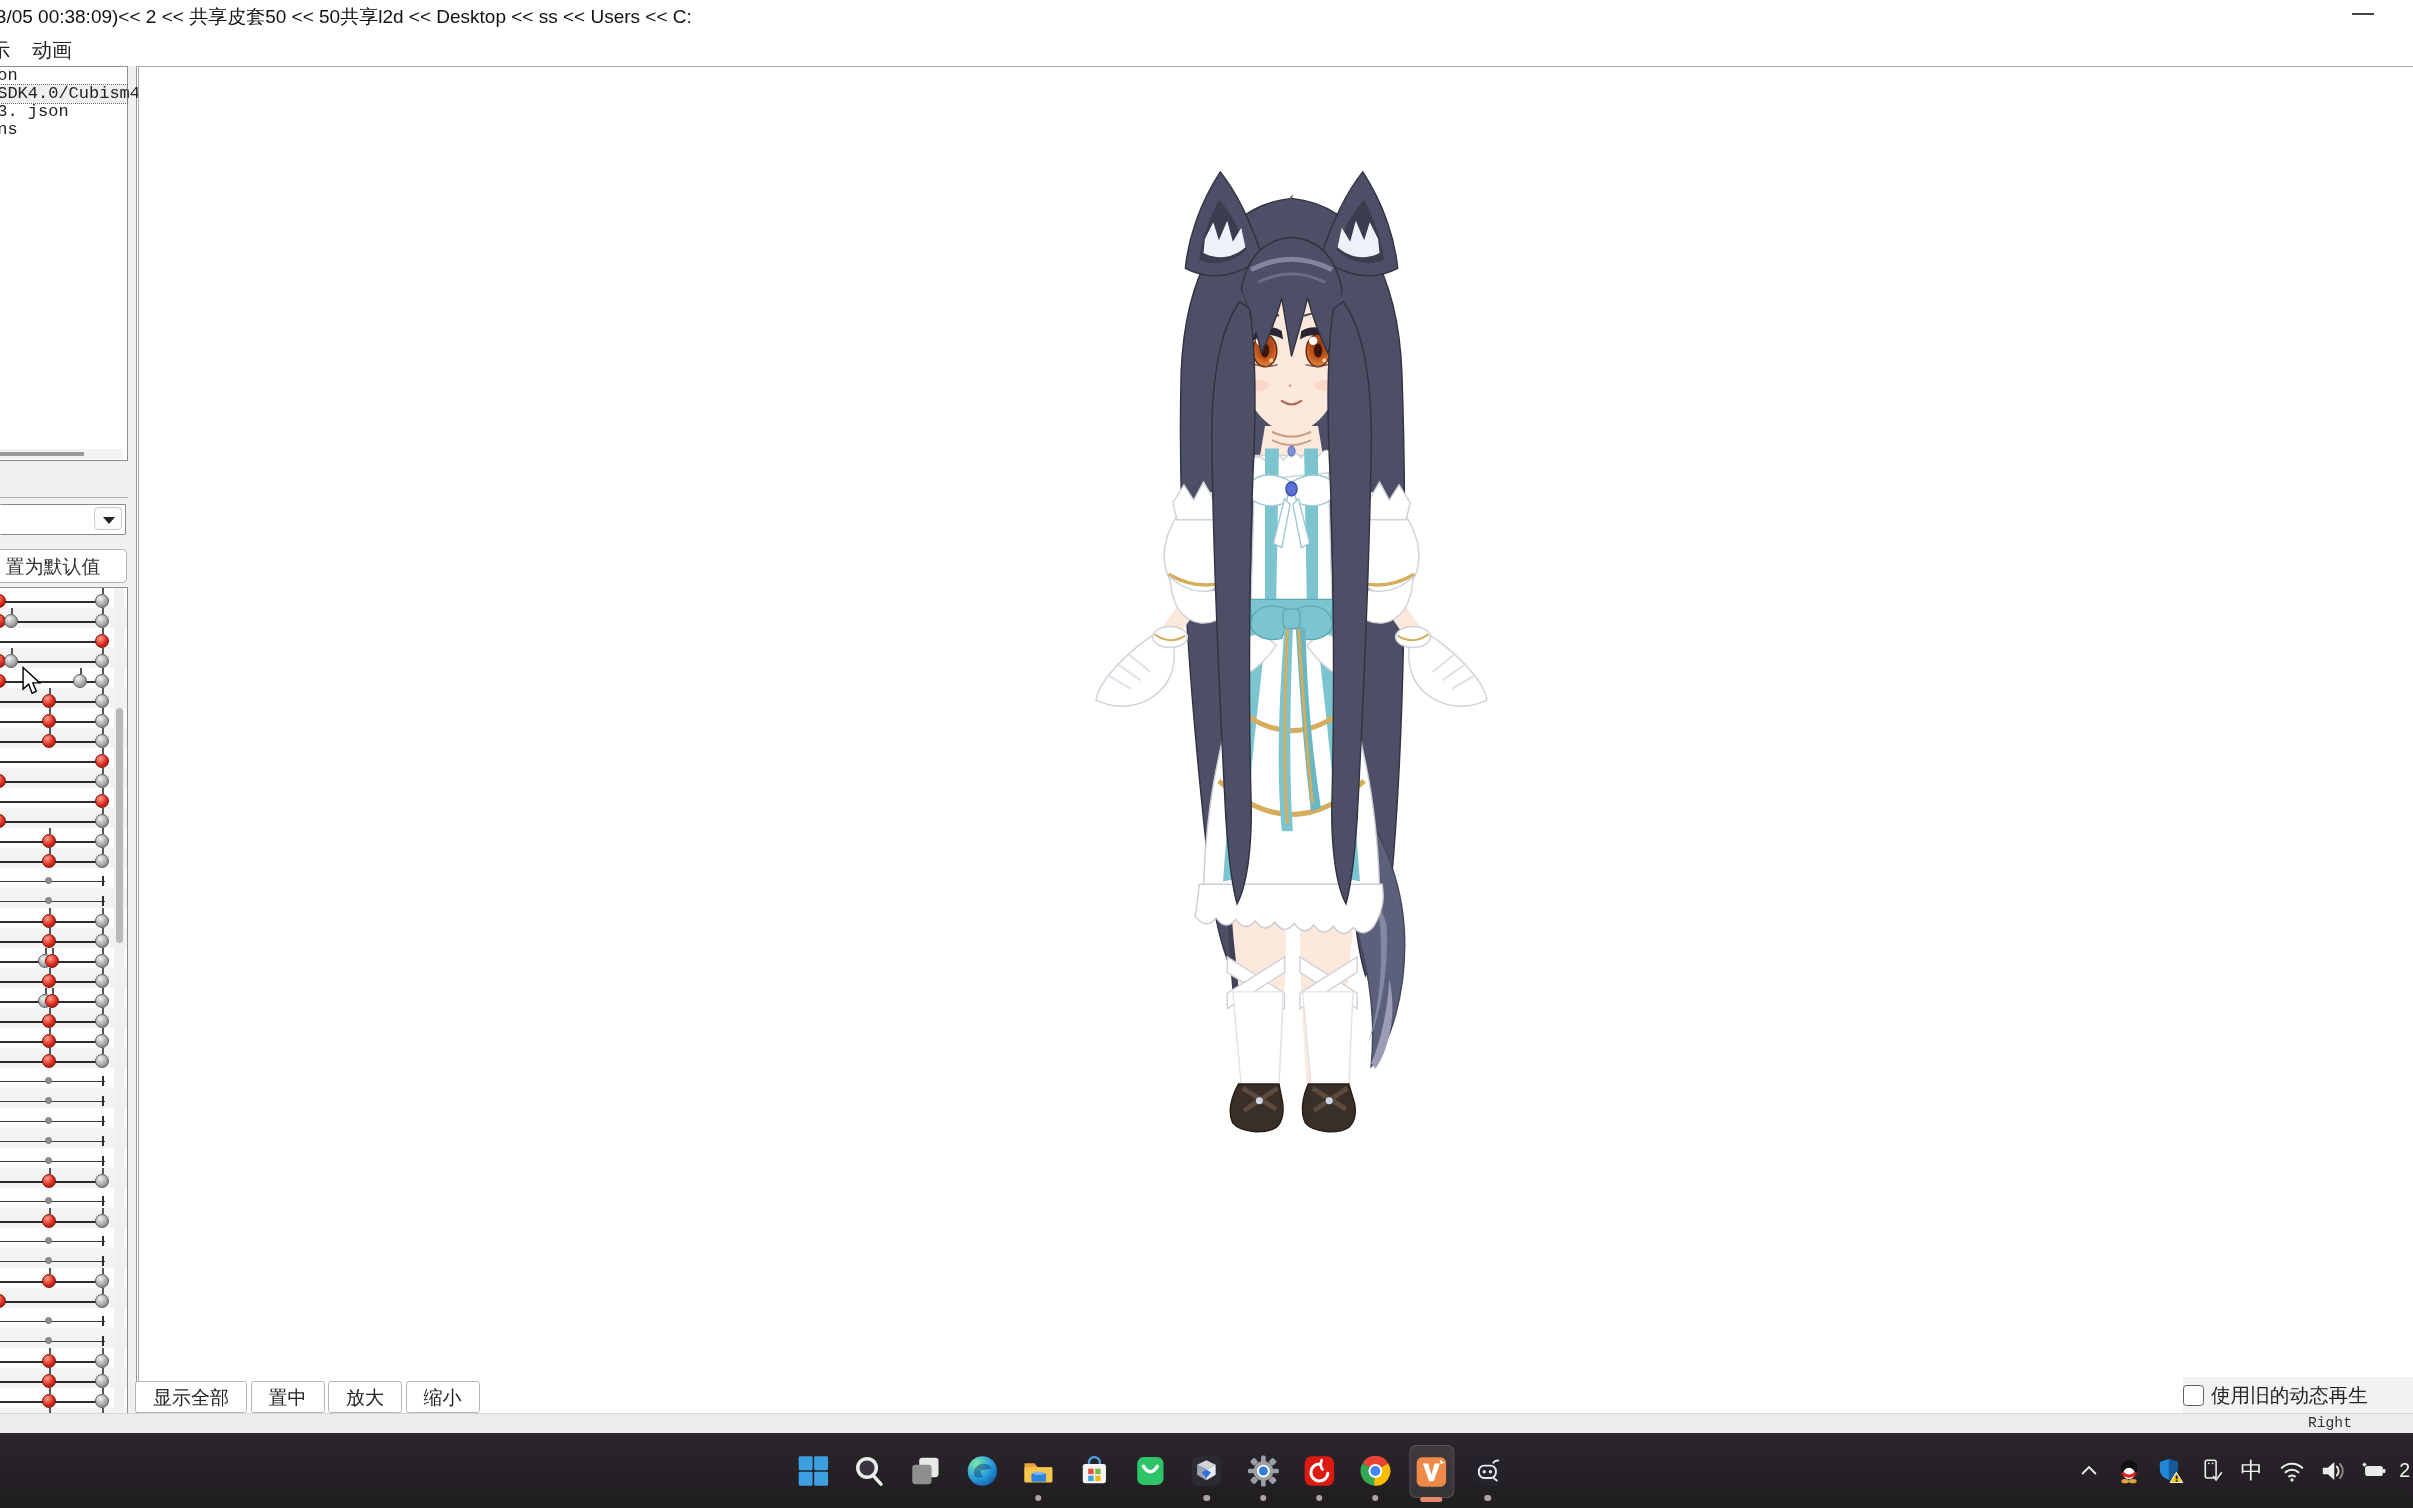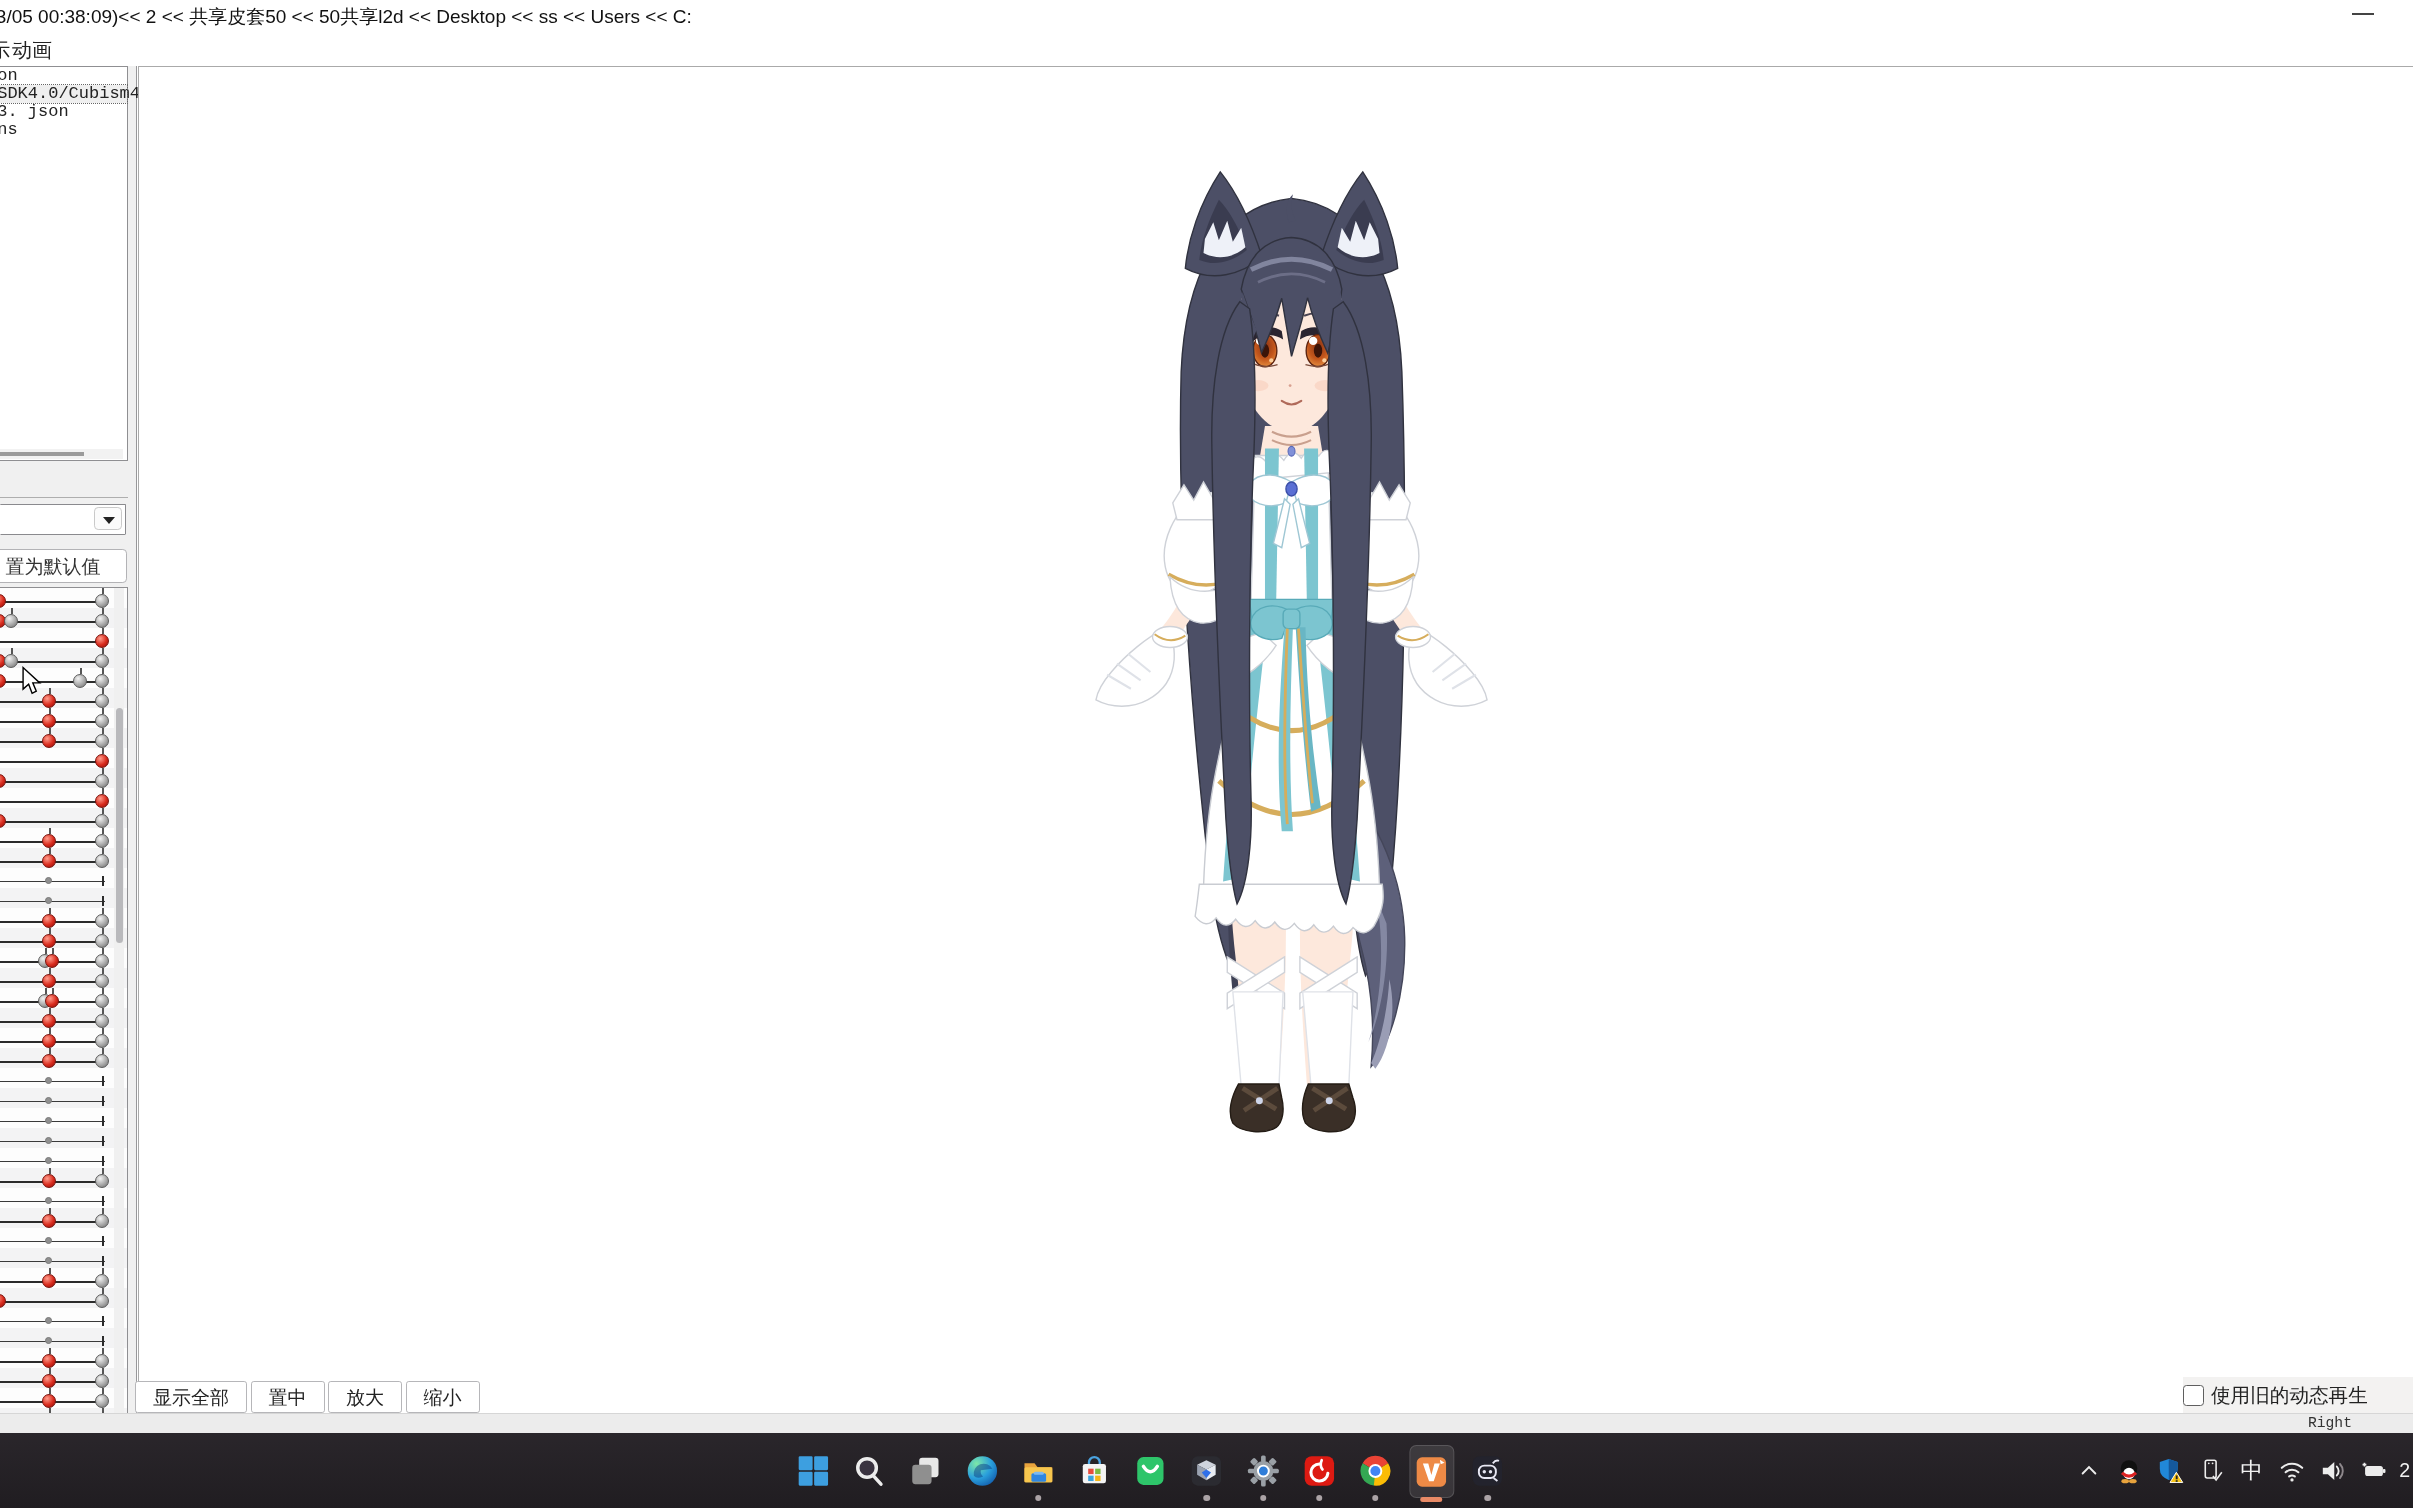--- a/index.html
+++ b/index.html
@@ -6,21 +6,21 @@
   html,body { width:2413px; height:1508px; overflow:hidden; background:#fff;
               font-family:"Liberation Sans", sans-serif; }
   .abs { position:absolute; }
 
   
   #titlebar { left:0; top:0; width:2413px; height:31px; background:#fff; }
   #title-path { position:absolute; left:-4.2px; top:4.2px; font-size:19px; color:#111; white-space:nowrap; }
   #min-btn { position:absolute; left:2352px; top:12.6px; width:22.3px; height:2.8px; background:#444; }
   #menubar { left:0; top:31px; width:2413px; height:35px; background:#fff; }
   .menu-item { position:absolute; top:5.6px; font-size:20px; color:#222; }
-  #menu-0 { left:-9.8px; } #menu-1 { left:12px; }
+  #menu-0 { left:-9.8px; } #menu-1 { left:32px; }
 
   
   #left-col { left:0; top:66px; width:137px; height:1347px; background:#f0f0f0; border-right:1.4px solid #98989a; }
   #tree-panel { left:0; top:66px; width:128px; height:395px; background:#fff; border:1.4px solid #8f8f92; border-left:none; }
   .tree-item { position:relative; font-family:"Liberation Mono", monospace; font-size:17px; color:#222;
                height:18px; line-height:18px; white-space:nowrap; margin-left:-2.8px; }
   .tree-item.sel { background:#efefef; outline:1.4px dotted #666; }
   #tree-hscroll { position:absolute; left:0; bottom:1.4px; width:123px; height:9.8px; background:#f2f2f2; }
   #tree-hthumb { position:absolute; left:0; top:2.8px; width:84px; height:4.2px; background:#9b9b9b; }
 

